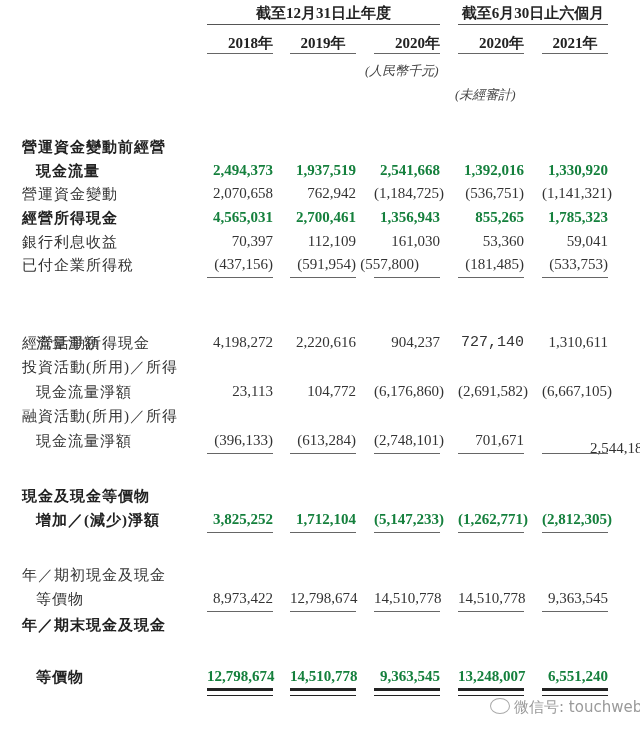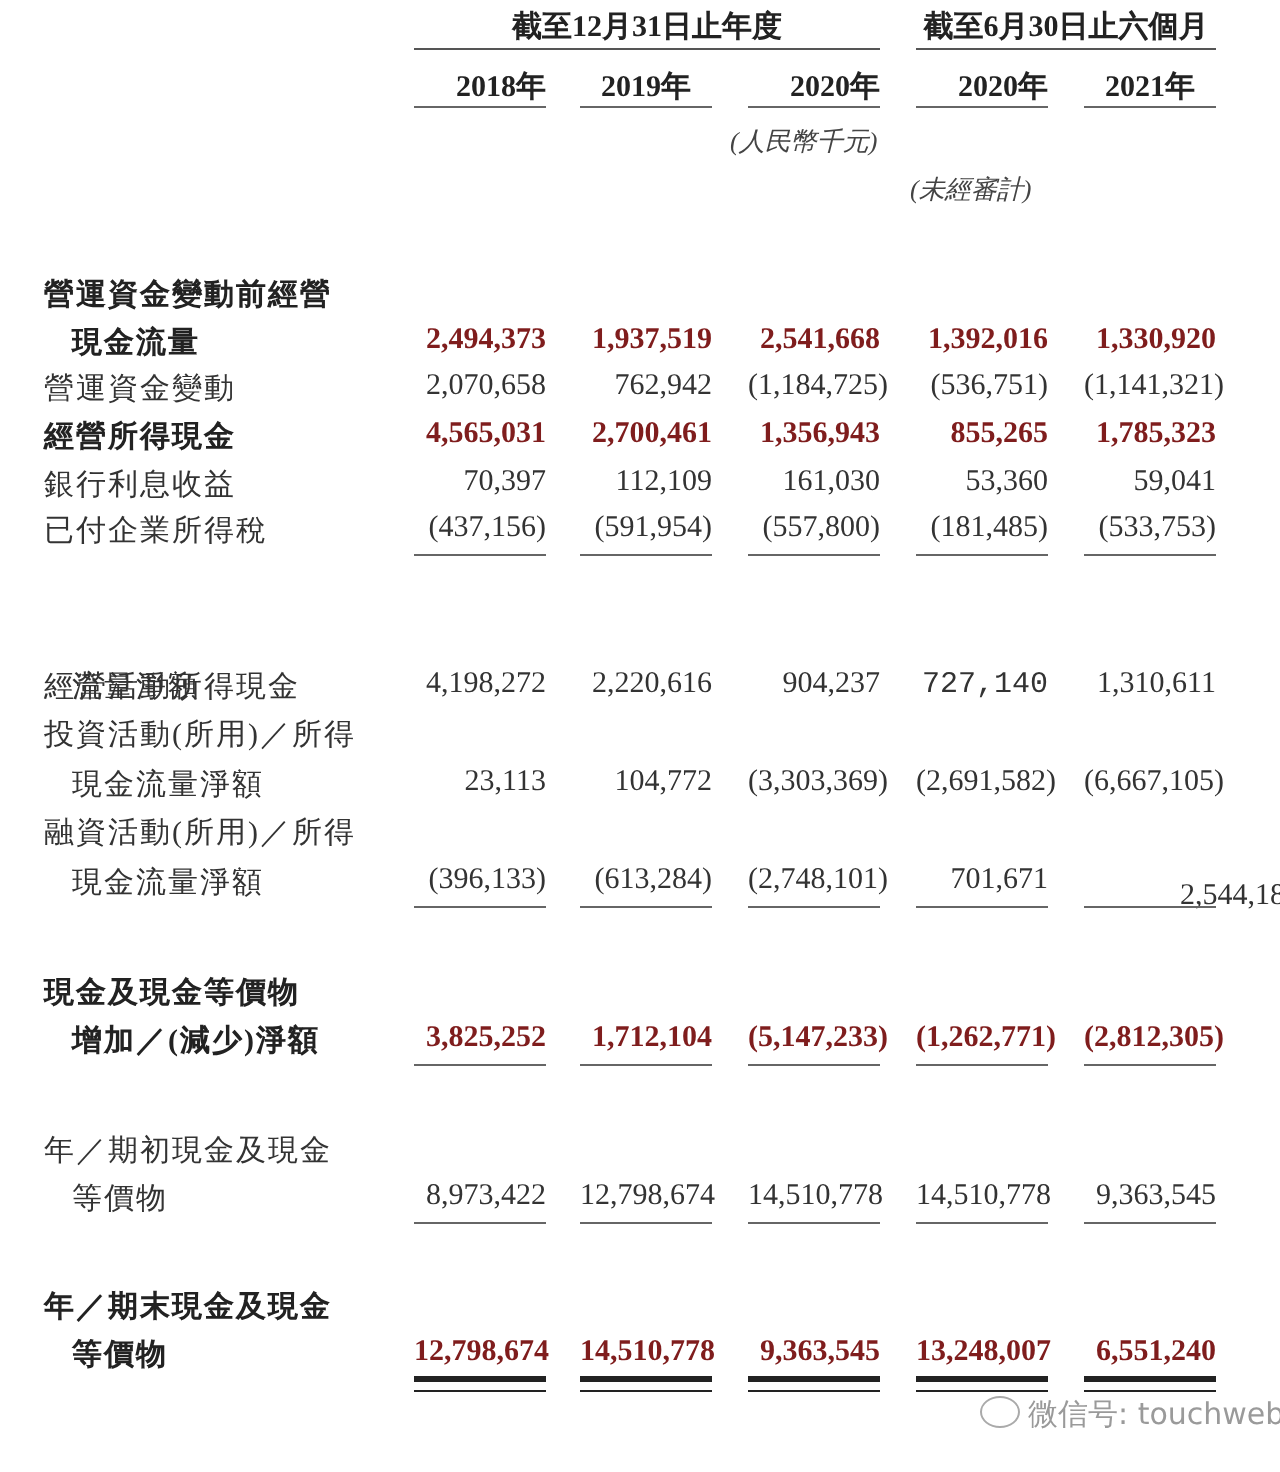--- a/index.html
+++ b/index.html
@@ -6,21 +6,21 @@
   body { width: 640px; height: 736px; position: relative; overflow: hidden;
          font-family: "Liberation Serif", "DejaVu Serif", serif; color: #2a2a2a; }
   .abs { position: absolute; }
   .hdr { font-size: 15px; font-weight: bold; color: #222; text-align: center; white-space: nowrap; }
   .hline { position: absolute; height: 1px; background: #555; }
   .note { font-size: 13px; font-style: italic; color: #444; white-space: nowrap; }
   .label { position: absolute; left: 22px; font-size: 15px; color: #333; white-space: nowrap; letter-spacing: 1px; }
   .label.indent { left: 36px; }
   .label.bold { font-weight: bold; color: #222; }
   .num { position: absolute; width: 66px; text-align: right; font-size: 15px; color: #333; white-space: nowrap; }
-  .num.bold { font-weight: bold; color: #7f1d1d; }
+  .num.bold { font-weight: bold; color: #15803d; }
   .ul { position: absolute; width: 66px; height: 1px; background: #666; }
   .dul { position: absolute; width: 66px; height: 6px; border-top: 3px solid #222; }
   .dul::after { content: ""; position: absolute; left: 0; right: 0; top: 4px; height: 1px; background: #222; }
   .wm { position: absolute; left: 490px; top: 698px; font-family: "DejaVu Sans", sans-serif; font-size: 15px; color: #9a9a9a; white-space: nowrap; }
   .wm-icon { display: inline-block; width: 18px; height: 14px; border: 1px solid #aaa; border-radius: 50%; margin-right: 4px; vertical-align: -2px; }
 </style>
 </head>
 <body>
 
 <div class="abs hdr" style="left:207px; top:4px; width:233px;">截至12月31日止年度</div>
@@ -67,42 +67,42 @@
 <div class="label" style="top:233px;">銀行利息收益</div>
 <div class="num" style="left:207px; top:233px;">70,397</div>
 <div class="num" style="left:290px; top:233px;">112,109</div>
 <div class="num" style="left:374px; top:233px;">161,030</div>
 <div class="num" style="left:458px; top:233px;">53,360</div>
 <div class="num" style="left:542px; top:233px;">59,041</div>
 
 <div class="label" style="top:256px;">已付企業所得稅</div>
 <div class="num" style="left:207px; top:256px;">(437,156)</div>
 <div class="num" style="left:290px; top:256px;">(591,954)</div>
-<div class="num" style="left:374px; top:256px;">(557,800)</div>
+<div class="num" style="left:353px; top:256px;">(557,800)</div>
 <div class="num" style="left:458px; top:256px;">(181,485)</div>
 <div class="num" style="left:542px; top:256px;">(533,753)</div>
 <div class="ul" style="left:207px; top:277px;"></div>
 <div class="ul" style="left:290px; top:277px;"></div>
 <div class="ul" style="left:374px; top:277px;"></div>
 <div class="ul" style="left:458px; top:277px;"></div>
 <div class="ul" style="left:542px; top:277px;"></div>
 
 <div class="label" style="top:310px;margin-top:24px;">經營活動所得現金</div>
 <div class="label indent" style="top:334px;">流量淨額</div>
 <div class="num" style="left:207px; top:334px;">4,198,272</div>
 <div class="num" style="left:290px; top:334px;">2,220,616</div>
 <div class="num" style="left:374px; top:334px;">904,237</div>
 <div class="num" style="left:458px; top:334px;font-family:Liberation Mono, monospace;">727,140</div>
 <div class="num" style="left:542px; top:334px;">1,310,611</div>
 
 <div class="label" style="top:358px;">投資活動(所用)／所得</div>
 <div class="label indent" style="top:383px;">現金流量淨額</div>
 <div class="num" style="left:207px; top:383px;">23,113</div>
 <div class="num" style="left:290px; top:383px;">104,772</div>
-<div class="num" style="left:374px; top:383px;">(3,303,369)</div>
+<div class="num" style="left:374px; top:383px;">(6,176,860)</div>
 <div class="num" style="left:458px; top:383px;">(2,691,582)</div>
 <div class="num" style="left:542px; top:383px;">(6,667,105)</div>
 
 <div class="label" style="top:407px;">融資活動(所用)／所得</div>
 <div class="label indent" style="top:432px;">現金流量淨額</div>
 <div class="num" style="left:207px; top:432px;">(396,133)</div>
 <div class="num" style="left:290px; top:432px;">(613,284)</div>
 <div class="num" style="left:374px; top:432px;">(2,748,101)</div>
 <div class="num" style="left:458px; top:432px;">701,671</div>
 <div class="num" style="left:542px; top:440px;margin-left:42px;">2,544,189</div>
@@ -131,21 +131,21 @@
 <div class="num" style="left:290px; top:590px;">12,798,674</div>
 <div class="num" style="left:374px; top:590px;">14,510,778</div>
 <div class="num" style="left:458px; top:590px;">14,510,778</div>
 <div class="num" style="left:542px; top:590px;">9,363,545</div>
 <div class="ul" style="left:207px; top:611px;"></div>
 <div class="ul" style="left:290px; top:611px;"></div>
 <div class="ul" style="left:374px; top:611px;"></div>
 <div class="ul" style="left:458px; top:611px;"></div>
 <div class="ul" style="left:542px; top:611px;"></div>
 
-<div class="label bold" style="top:644px;">年／期末現金及現金</div>
+<div class="label bold" style="top:616px;">年／期末現金及現金</div>
 <div class="label indent bold" style="top:668px;">等價物</div>
 <div class="num bold" style="left:207px; top:668px;">12,798,674</div>
 <div class="num bold" style="left:290px; top:668px;">14,510,778</div>
 <div class="num bold" style="left:374px; top:668px;">9,363,545</div>
 <div class="num bold" style="left:458px; top:668px;">13,248,007</div>
 <div class="num bold" style="left:542px; top:668px;">6,551,240</div>
 <div class="dul" style="left:207px; top:688px;"></div>
 <div class="dul" style="left:290px; top:688px;"></div>
 <div class="dul" style="left:374px; top:688px;"></div>
 <div class="dul" style="left:458px; top:688px;"></div>

